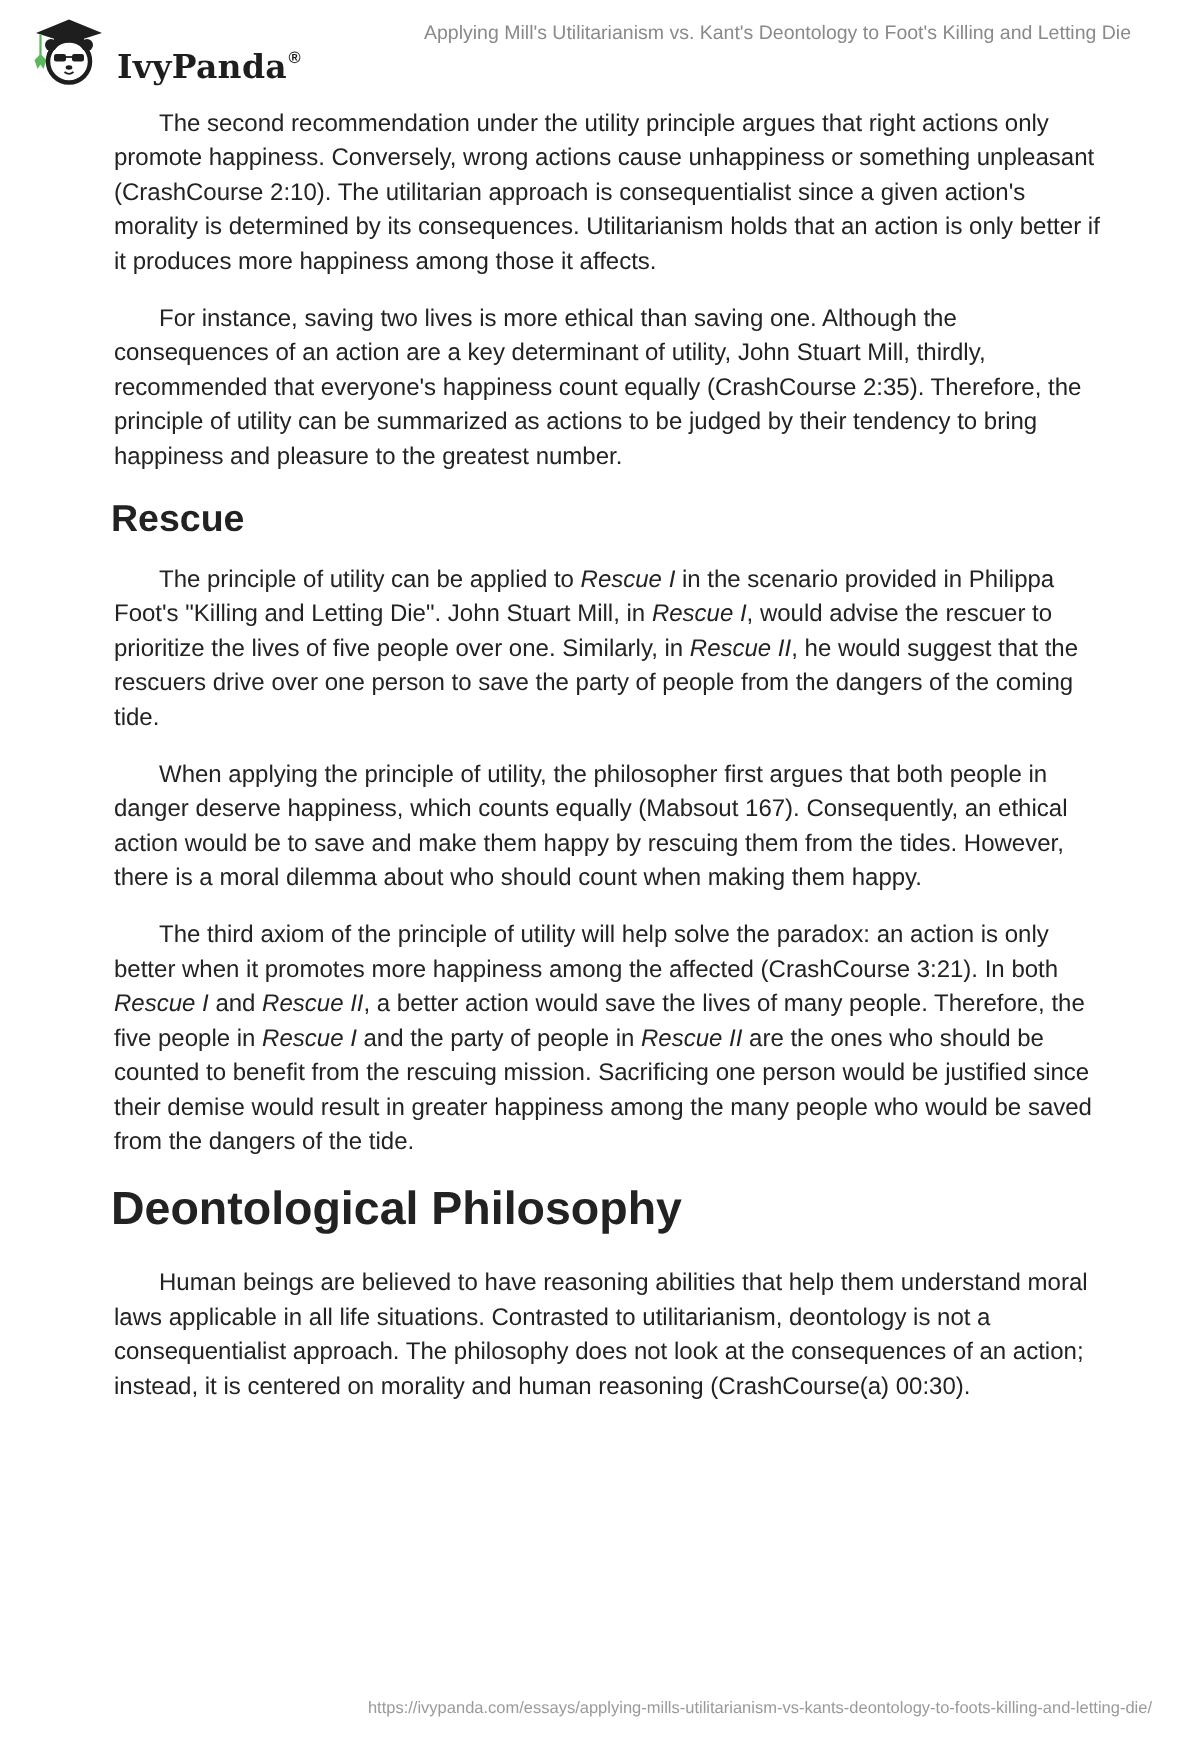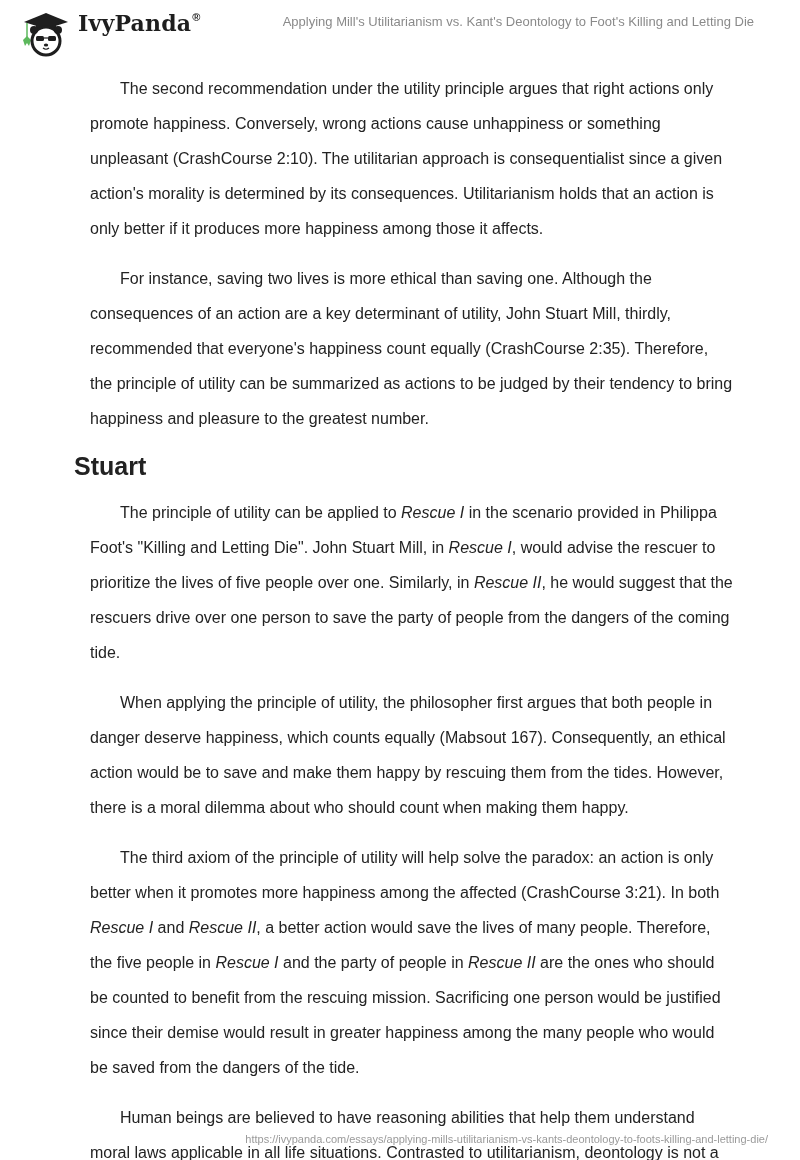--- a/index.html
+++ b/index.html
@@ -19,21 +19,21 @@
     position: absolute;
     left: 0; top: 0;
     width: 800px;
     height: 60px;
   }
   .logo {
     position: absolute;
     left: 16px;
     top: 10px;
     display: flex;
-    align-items: flex-start;
+    align-items: flex-end;
   }
   .logo-mark {
     width: 58px;
     height: 48px;
     display: block;
   }
   .logo-text {
     font-family: "DejaVu Serif", serif;
     font-weight: bold;
     font-size: 22px;
@@ -58,23 +58,23 @@
     color: #8a8a8a;
     white-space: nowrap;
   }
   .content {
     position: absolute;
     left: 74px;
     top: 71px;
     width: 660px;
   }
   .content p {
-    margin: 0 0 15px 16px;
+    margin: 0 0 15px 2px;
     font-size: 16px;
-    line-height: 35px;
+    line-height: 23px;
     text-indent: 30px;
     color: #232323;
   }
   .content h3 {
     margin: 9px 0 14px 0;
     font-size: 25px;
     line-height: 30px;
     font-weight: bold;
     color: #222222;
   }
@@ -124,25 +124,26 @@
     </svg>
     <span class="logo-text"><span>IvyPanda</span><span class="logo-reg">®</span></span>
   </a>
   <div class="doc-title">Applying Mill's Utilitarianism vs. Kant's Deontology to Foot's Killing and Letting Die</div>
 </header>
 
 <main class="content">
   <p>The second recommendation under the utility principle argues that right actions only promote happiness. Conversely, wrong actions cause unhappiness or something unpleasant (CrashCourse 2:10). The utilitarian approach is consequentialist since a given action's morality is determined by its consequences. Utilitarianism holds that an action is only better if it produces more happiness among those it affects.</p>
   <p>For instance, saving two lives is more ethical than saving one. Although the consequences of an action are a key determinant of utility, John Stuart Mill, thirdly, recommended that everyone's happiness count equally (CrashCourse 2:35). Therefore, the principle of utility can be summarized as actions to be judged by their tendency to bring happiness and pleasure to the greatest number.</p>
 
-  <h3>Stuart</h3>
+  <h3>Rescue</h3>
 
   <p><span>The principle of utility can be applied to </span><em>Rescue I</em><span> in the scenario provided in Philippa Foot's "Killing and Letting Die". John Stuart Mill, in </span><em>Rescue I</em><span>, would advise the rescuer to prioritize the lives of five people over one. Similarly, in </span><em>Rescue II</em><span>, he would suggest that the rescuers drive over one person to save the party of people from the dangers of the coming tide.</span></p>
 
   <p>When applying the principle of utility, the philosopher first argues that both people in danger deserve happiness, which counts equally (Mabsout 167). Consequently, an ethical action would be to save and make them happy by rescuing them from the tides. However, there is a moral dilemma about who should count when making them happy.</p>
 
   <p><span>The third axiom of the principle of utility will help solve the paradox: an action is only better when it promotes more happiness among the affected (CrashCourse 3:21). In both </span><em>Rescue I</em><span> and </span><em>Rescue II</em><span>, a better action would save the lives of many people. Therefore, the five people in </span><em>Rescue I</em><span> and the party of people in </span><em>Rescue II</em><span> are the ones who should be counted to benefit from the rescuing mission. Sacrificing one person would be justified since their demise would result in greater happiness among the many people who would be saved from the dangers of the tide.</span></p>
 
+  <h2>Deontological Philosophy</h2>
 
   <p>Human beings are believed to have reasoning abilities that help them understand moral laws applicable in all life situations. Contrasted to utilitarianism, deontology is not a consequentialist approach. The philosophy does not look at the consequences of an action; instead, it is centered on morality and human reasoning (CrashCourse(a) 00:30).</p>
 </main>
 
 <a class="footer-url">https://ivypanda.com/essays/applying-mills-utilitarianism-vs-kants-deontology-to-foots-killing-and-letting-die/</a>
 
 </body></html>

